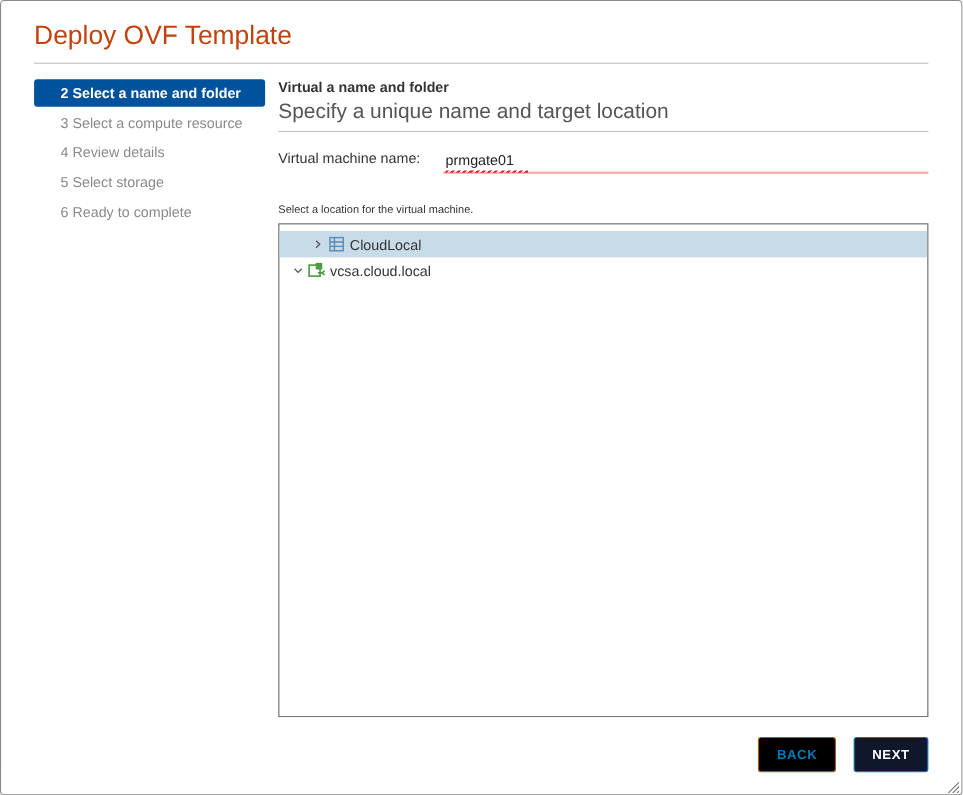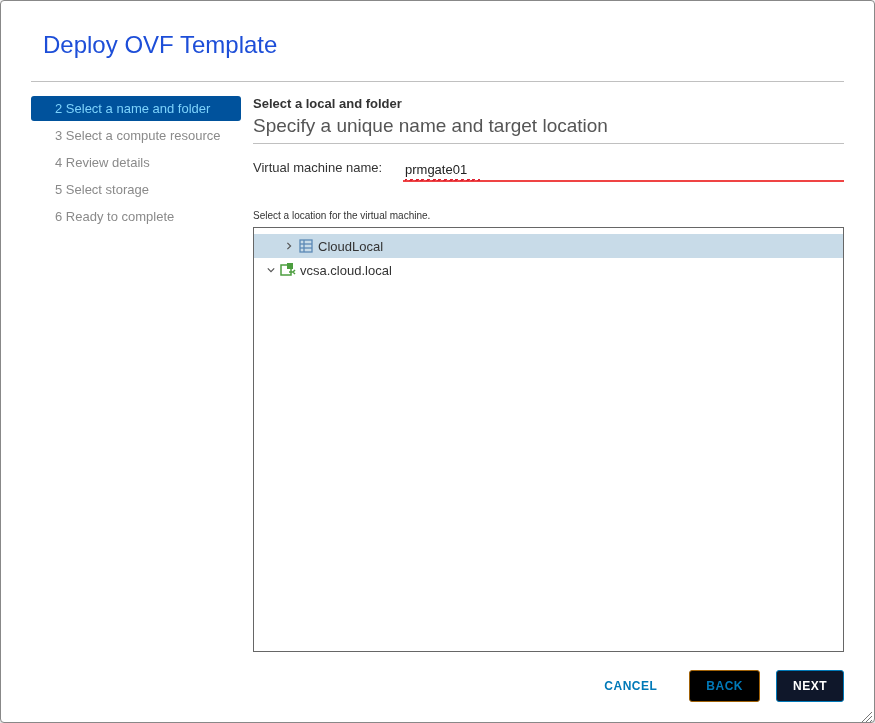--- a/index.html
+++ b/index.html
@@ -25,22 +25,22 @@
     position: relative;
     background: #fff;
   }
 
   .modal-header {
     padding: 18px 30px 10px 30px;
   }
   .modal-title {
     font-size: 24px;
     font-weight: 300;
-    color: #1d4ed8;
-    margin: 12px;
+    color: #c2410c;
+    margin: 0;
   }
   .modal-hr {
     border: none;
     border-top: 1px solid #c0c0c0;
     margin: 0 30px 0 30px;
   }
 
   .modal-body {
     flex: 1;
     display: flex;
@@ -69,21 +69,21 @@
     display: inline-flex;
     justify-content: center;
     align-items: center;
   }
   .step.completed .step-label { color: #333; font-weight: 600; }
   .step.active {
     background: #00529c;
     color: #fff;
     border-radius: 3px;
   }
-  .step.active .step-label { color: #7dd3fc; font-weight: 400; }
+  .step.active .step-label { color: #ffffff; font-weight: 700; }
   .step .step-label { padding-left: 2px; }
 
   .check-icon {
     width: 12px; height: 12px;
   }
   .check-icon path { stroke: #2e8b57; stroke-width: 3; fill: none; }
 
   
   .content {
     flex: 1;
@@ -118,21 +118,21 @@
     color: #333;
     width: 150px;
   }
   .field-input-wrap {
     flex: 1;
     position: relative;
   }
   .field-input {
     width: 100%;
     border: none;
-    border-bottom: 2px solid #ef4444;
+    border-bottom: 2px solid #fca5a5;
     background: #fff;
     font-size: 13px;
     padding: 2px 2px 3px 2px;
     outline: none;
     color: #222;
   }
   .spell-underline {
     position: absolute;
     left: 2px;
     bottom: 1px;
@@ -264,21 +264,21 @@
         <span class="check-slot"></span>
         <span class="step-label">5 Select storage</span>
       </div>
       <div class="step">
         <span class="check-slot"></span>
         <span class="step-label">6 Ready to complete</span>
       </div>
     </div>
 
     <div class="content">
-      <p class="section-title">Select a local and folder</p>
+      <p class="section-title">Virtual a name and folder</p>
       <p class="section-sub">Specify a unique name and target location</p>
       <hr class="content-hr">
 
       <div class="field-row">
         <span class="field-label">Virtual machine name:</span>
         <span class="field-input-wrap">
           <input class="field-input" type="text" value="prmgate01" style="">
           <span class="spell-underline"></span>
         </span>
       </div>
@@ -316,21 +316,20 @@
             </svg>
           </span>
           <span>vcsa.cloud.local</span>
         </div>
       </div>
 
     </div>
   </div>
 
   <div class="modal-footer">
-    <button class="btn btn-link">CANCEL</button>
     <button class="btn btn-outline">BACK</button>
     <button class="btn btn-primary">NEXT</button>
   </div>
 
   <div class="resize-handle">
     <svg width="12" height="12" viewBox="0 0 12 12">
       <line x1="2" y1="12" x2="12" y2="2"></line>
       <line x1="6" y1="12" x2="12" y2="6"></line>
       <line x1="10" y1="12" x2="12" y2="10"></line>
     </svg>

